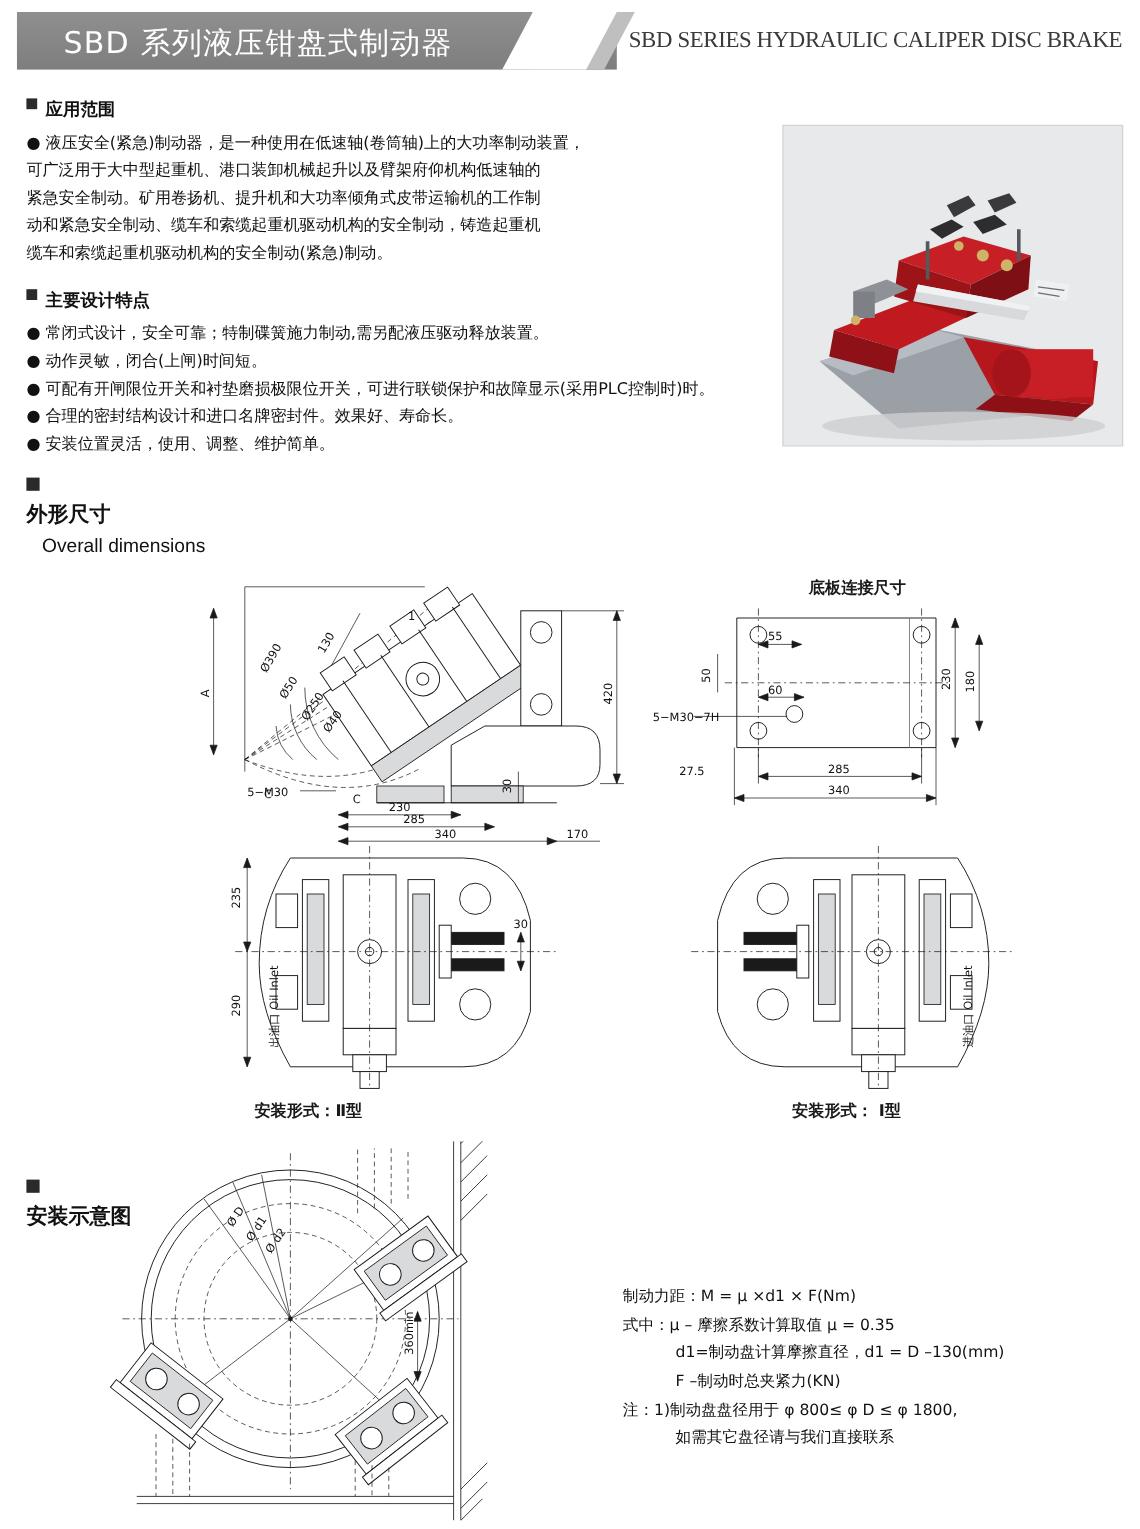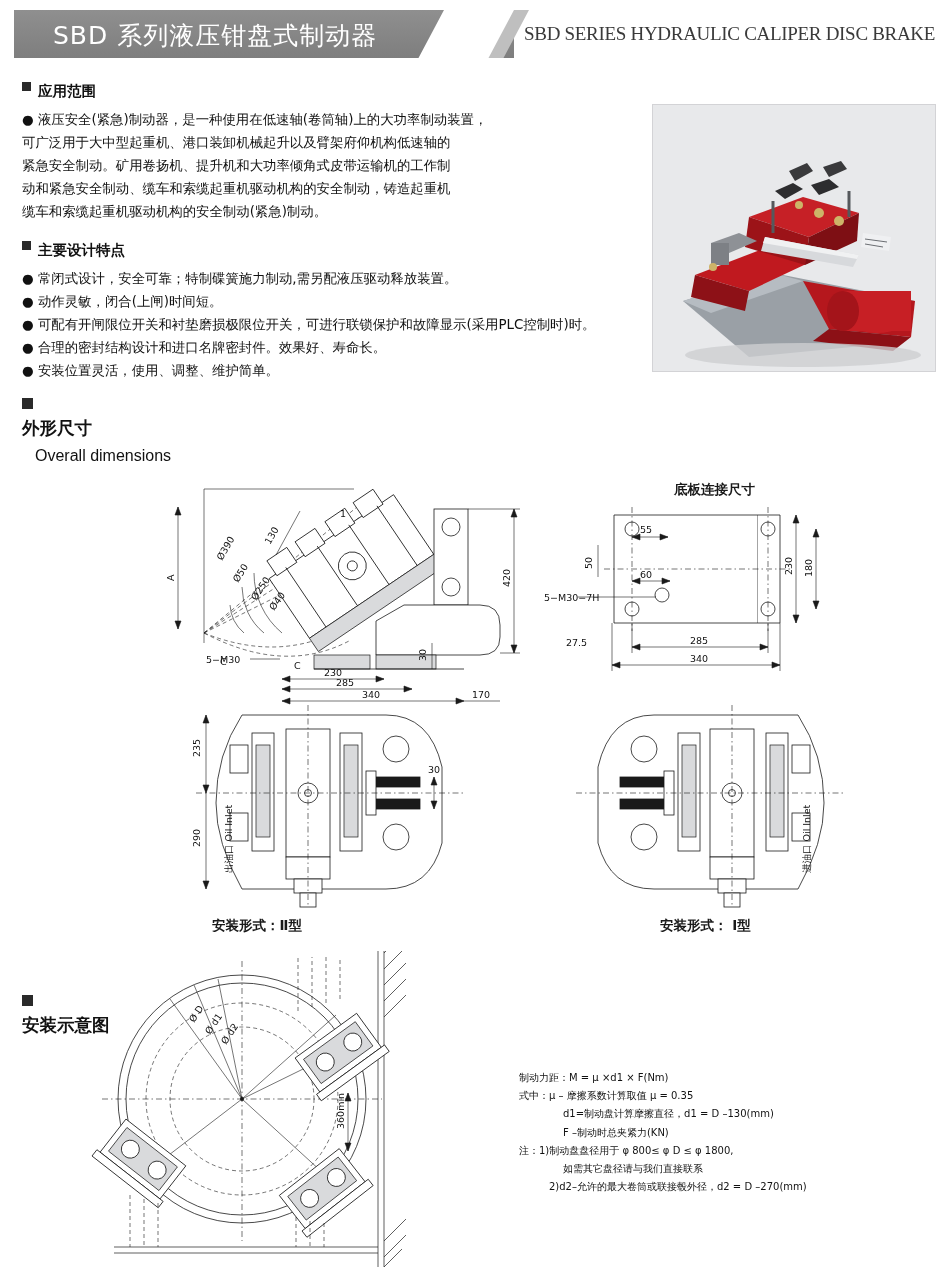--- a/index.html
+++ b/index.html
@@ -140,21 +140,21 @@
 
   
   .inst-wrap {
     position: relative;
     margin: 6px 14px 0 14px;
     height: 320px;
   }
   .formula {
     position: absolute;
     left: 505px; top: 118px;
-    font-size: 10px;
+    font-size: 13px;
     line-height: 1.82;
     font-family: "DejaVu Sans", sans-serif;
     color: #111;
     white-space: nowrap;
   }
   .formula .ind1 { padding-left: 30px; display: block; }
   .formula .ind2 { padding-left: 44px; display: block; }
 
   svg { display: block; }
   .l { stroke: #1a1a1a; fill: none; stroke-width: 0.8; }
@@ -512,21 +512,21 @@
         <line x1="6" y1="100" x2="274" y2="100"></line>
         <line x1="162" y1="12" x2="162" y2="214"></line>
       </g>
       <text class="dt" x="238" y="178" transform="rotate(-90 240 178)">进油口 Oil Inlet</text>
     </svg>
     <div class="cap" style="left:646px; top:452px;">安装形式： Ⅰ型</div>
   </div>
 </div>
 
 <div class="inst-wrap">
-  <div class="sec-head sec-head-lg" style="position:absolute; left:8px; top:44px;">
+  <div class="sec-head sec-head-lg" style="position:absolute; left:8px; top:32px;">
     <span class="sq"></span>
     <span>安装示意图</span>
   </div>
 
   <svg style="position:absolute; left:70px; top:0px;" width="430" height="316" viewBox="0 0 430 316">
 
     <g class="hatch-line">
       <line x1="294" y1="0" x2="294" y2="316"></line>
       <line x1="300" y1="0" x2="300" y2="316"></line>
       <line x1="300" y1="2" x2="318" y2="-16"></line>
@@ -617,15 +617,14 @@
     <circle cx="158" cy="148" r="2" fill="#1a1a1a"></circle>
   </svg>
 
   <div class="formula">
     <span>制动力距：M = μ ×d1 × F(Nm)</span><br>
     <span>式中：μ – 摩擦系数计算取值 μ = 0.35</span>
     <span class="ind2">d1=制动盘计算摩擦直径，d1 = D –130(mm)</span>
     <span class="ind2">F –制动时总夹紧力(KN)</span>
     <span>注：1)制动盘盘径用于 φ 800≤ φ D ≤ φ 1800,</span>
     <span class="ind2">如需其它盘径请与我们直接联系</span>
-    <span class="ind1">2)d2–允许的最大卷筒或联接毂外径，d2 = D –270(mm)</span>
   </div>
 </div>
 
 </body></html>

